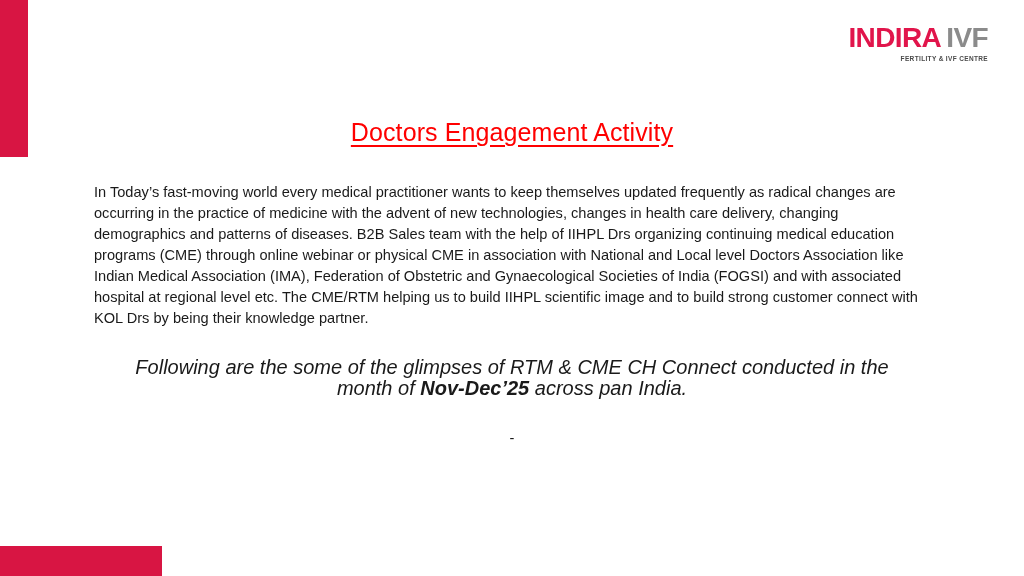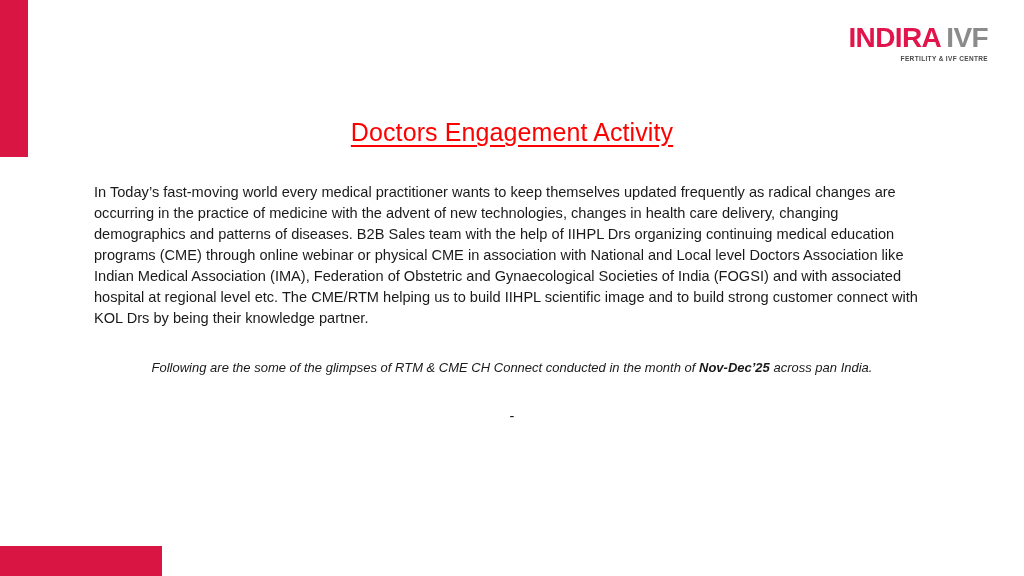--- a/index.html
+++ b/index.html
@@ -103,21 +103,21 @@
     font-size: 14.6px;
     line-height: 21px;
     color: #1a1a1a;
     text-align: left;
     margin: 0;
   }
   .paragraph-italic {
     margin: 0;
     margin-top: 28px;
     font-family: "Liberation Sans", sans-serif;
-    font-size: 13px;
+    font-size: 20px;
     line-height: 21.4px;
     color: #1a1a1a;
     font-style: italic;
     text-align: center;
     padding: 0 16px;
   }
   .paragraph-italic b {
     font-weight: bold;
     font-style: italic;
   }

